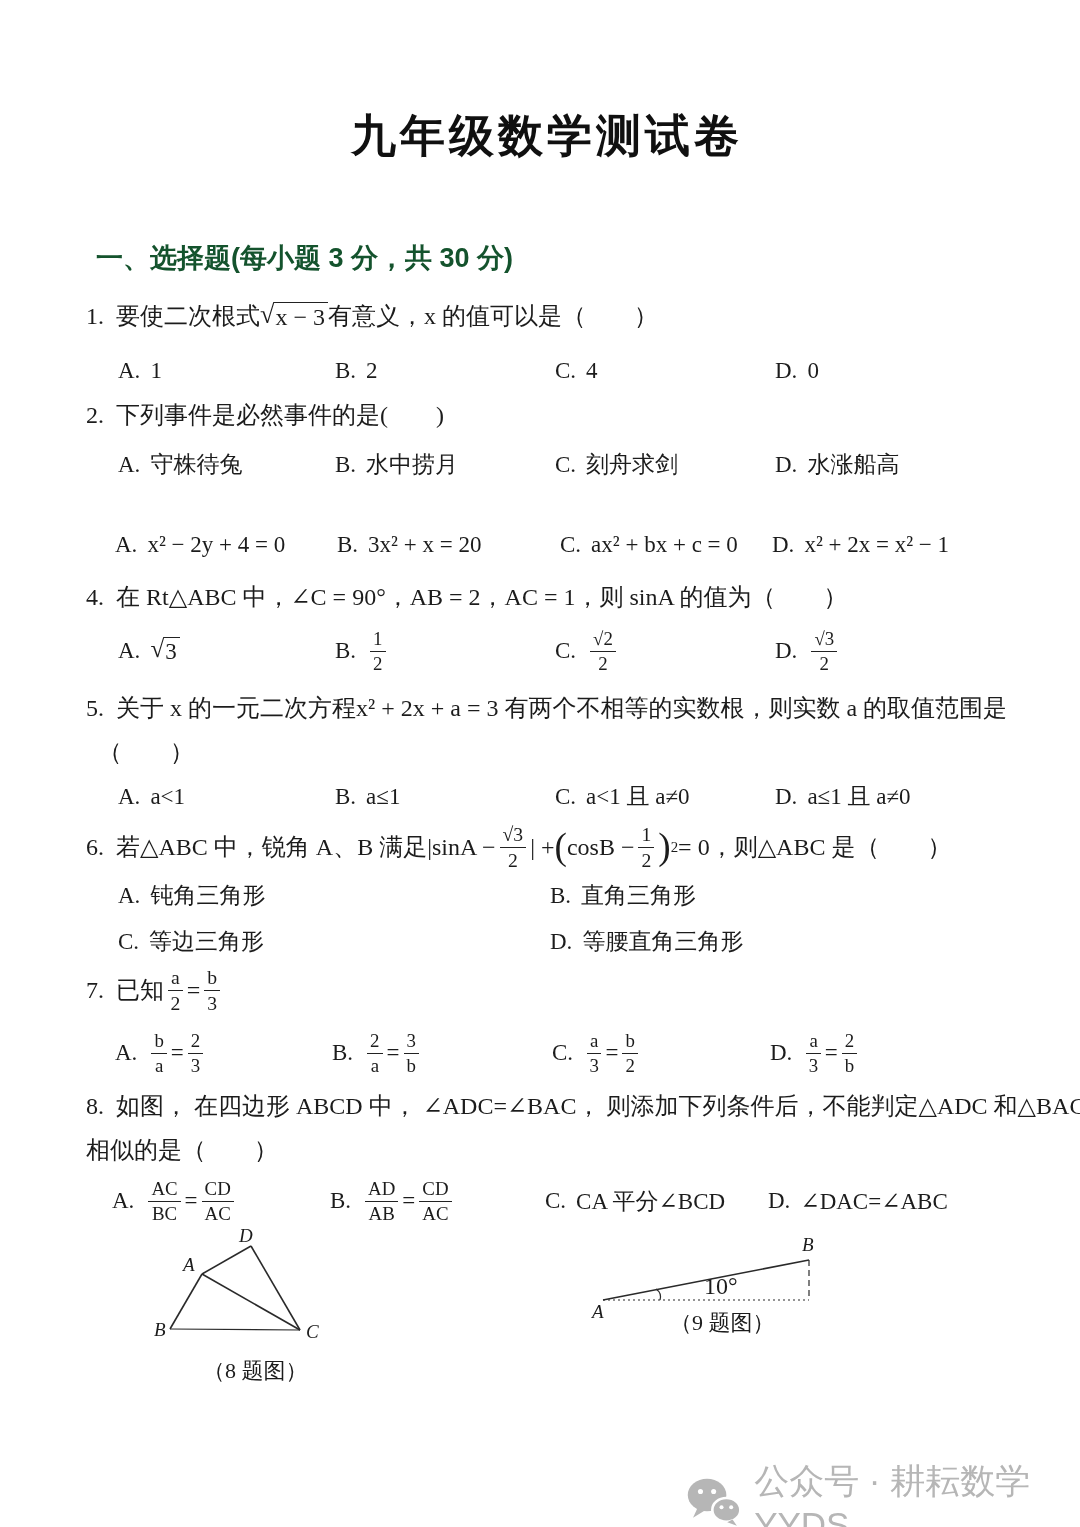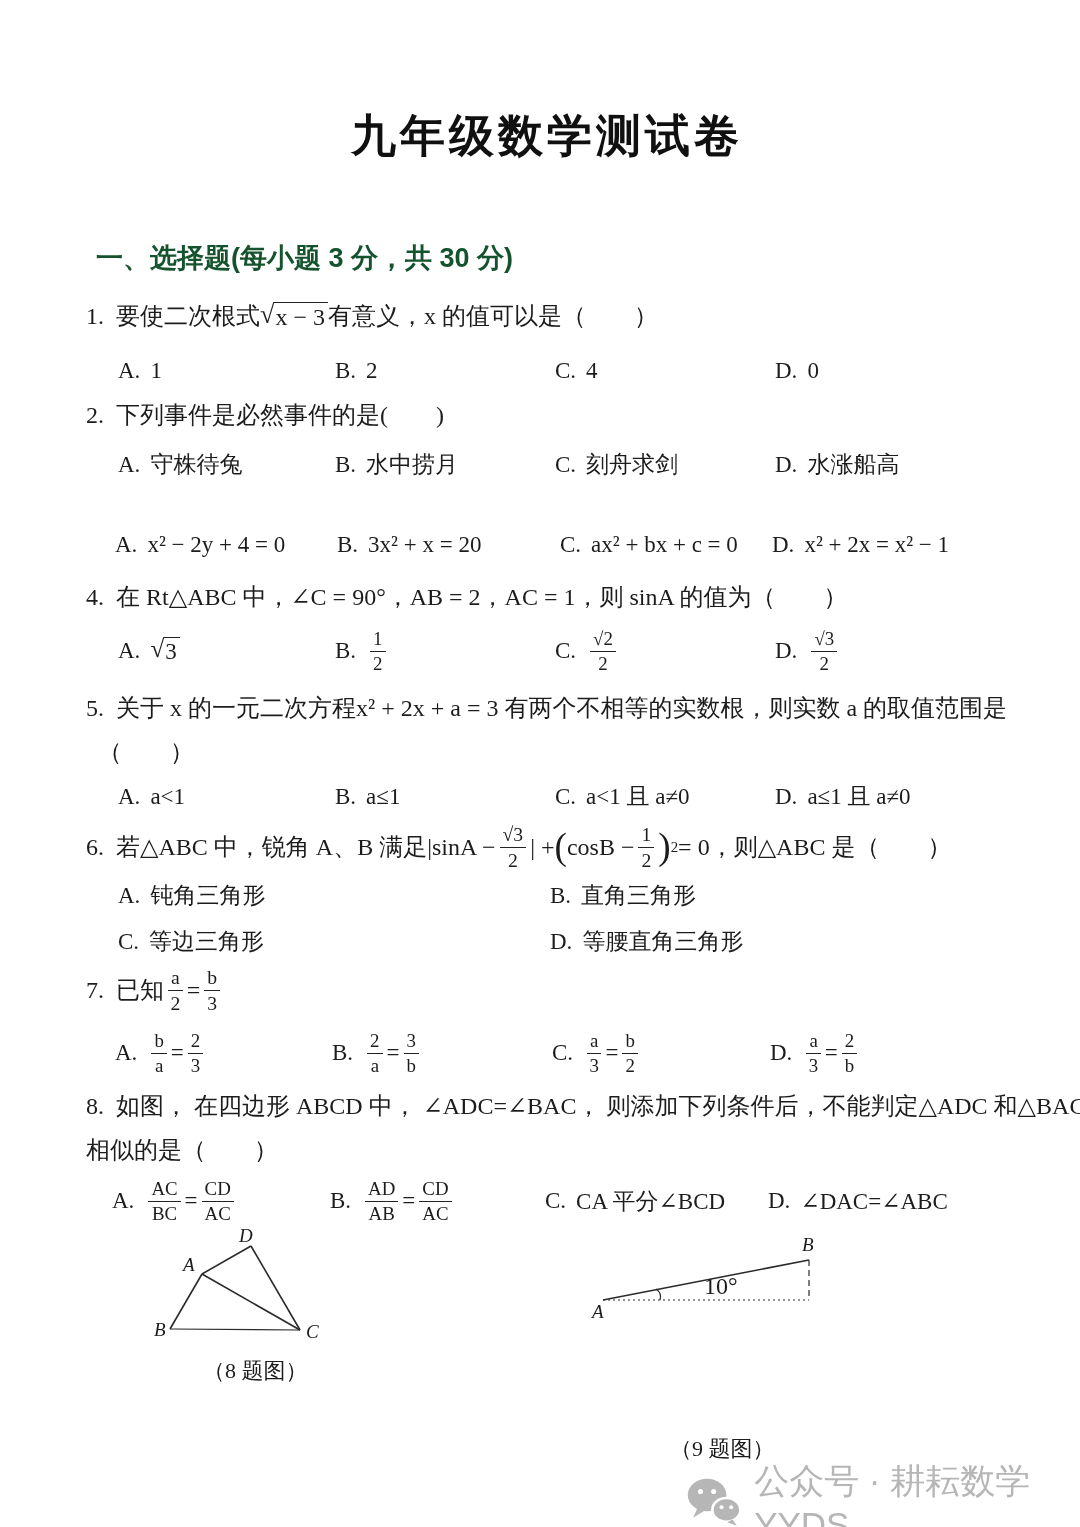--- a/index.html
+++ b/index.html
@@ -352,21 +352,21 @@
     <g stroke="#2a2a2a" fill="none">
       <line x1="25" y1="64" x2="231" y2="24" stroke-width="1.5"></line>
       <line x1="25" y1="64" x2="231" y2="64" stroke-width="1.2" stroke-dasharray="2,3"></line>
       <line x1="231" y1="24" x2="231" y2="64" stroke-width="1.2" stroke-dasharray="6,4"></line>
       <path d="M 82 64 Q 84 57 78 53" stroke-width="1.2"></path>
     </g>
     <text x="14" y="82" font-size="19">A</text>
     <text x="224" y="15" font-size="19">B</text>
     <text class="angle" x="126" y="58" font-size="24">10°</text>
   </svg>
-  <div class="fig-caption" style="left:670px;top:1434px;">（9 题图）</div>
+  <div class="fig-caption" style="left:670px;top:1308px;">（9 题图）</div>
 
 
   <div class="watermark">
     <svg width="64" height="56" viewBox="0 0 64 56">
       <ellipse cx="24" cy="20" rx="22" ry="18.5" fill="#b6b6b6"></ellipse>
       <path d="M 13 35 L 8 46 L 21 38 Z" fill="#b6b6b6"></path>
       <circle cx="16.5" cy="16" r="2.9" fill="#ffffff"></circle>
       <circle cx="31.5" cy="16" r="2.9" fill="#ffffff"></circle>
       <ellipse cx="46" cy="37" rx="16" ry="13.5" fill="#b6b6b6" stroke="#ffffff" stroke-width="3"></ellipse>
       <path d="M 53 48 L 58 55 L 47 51 Z" fill="#b6b6b6"></path>

